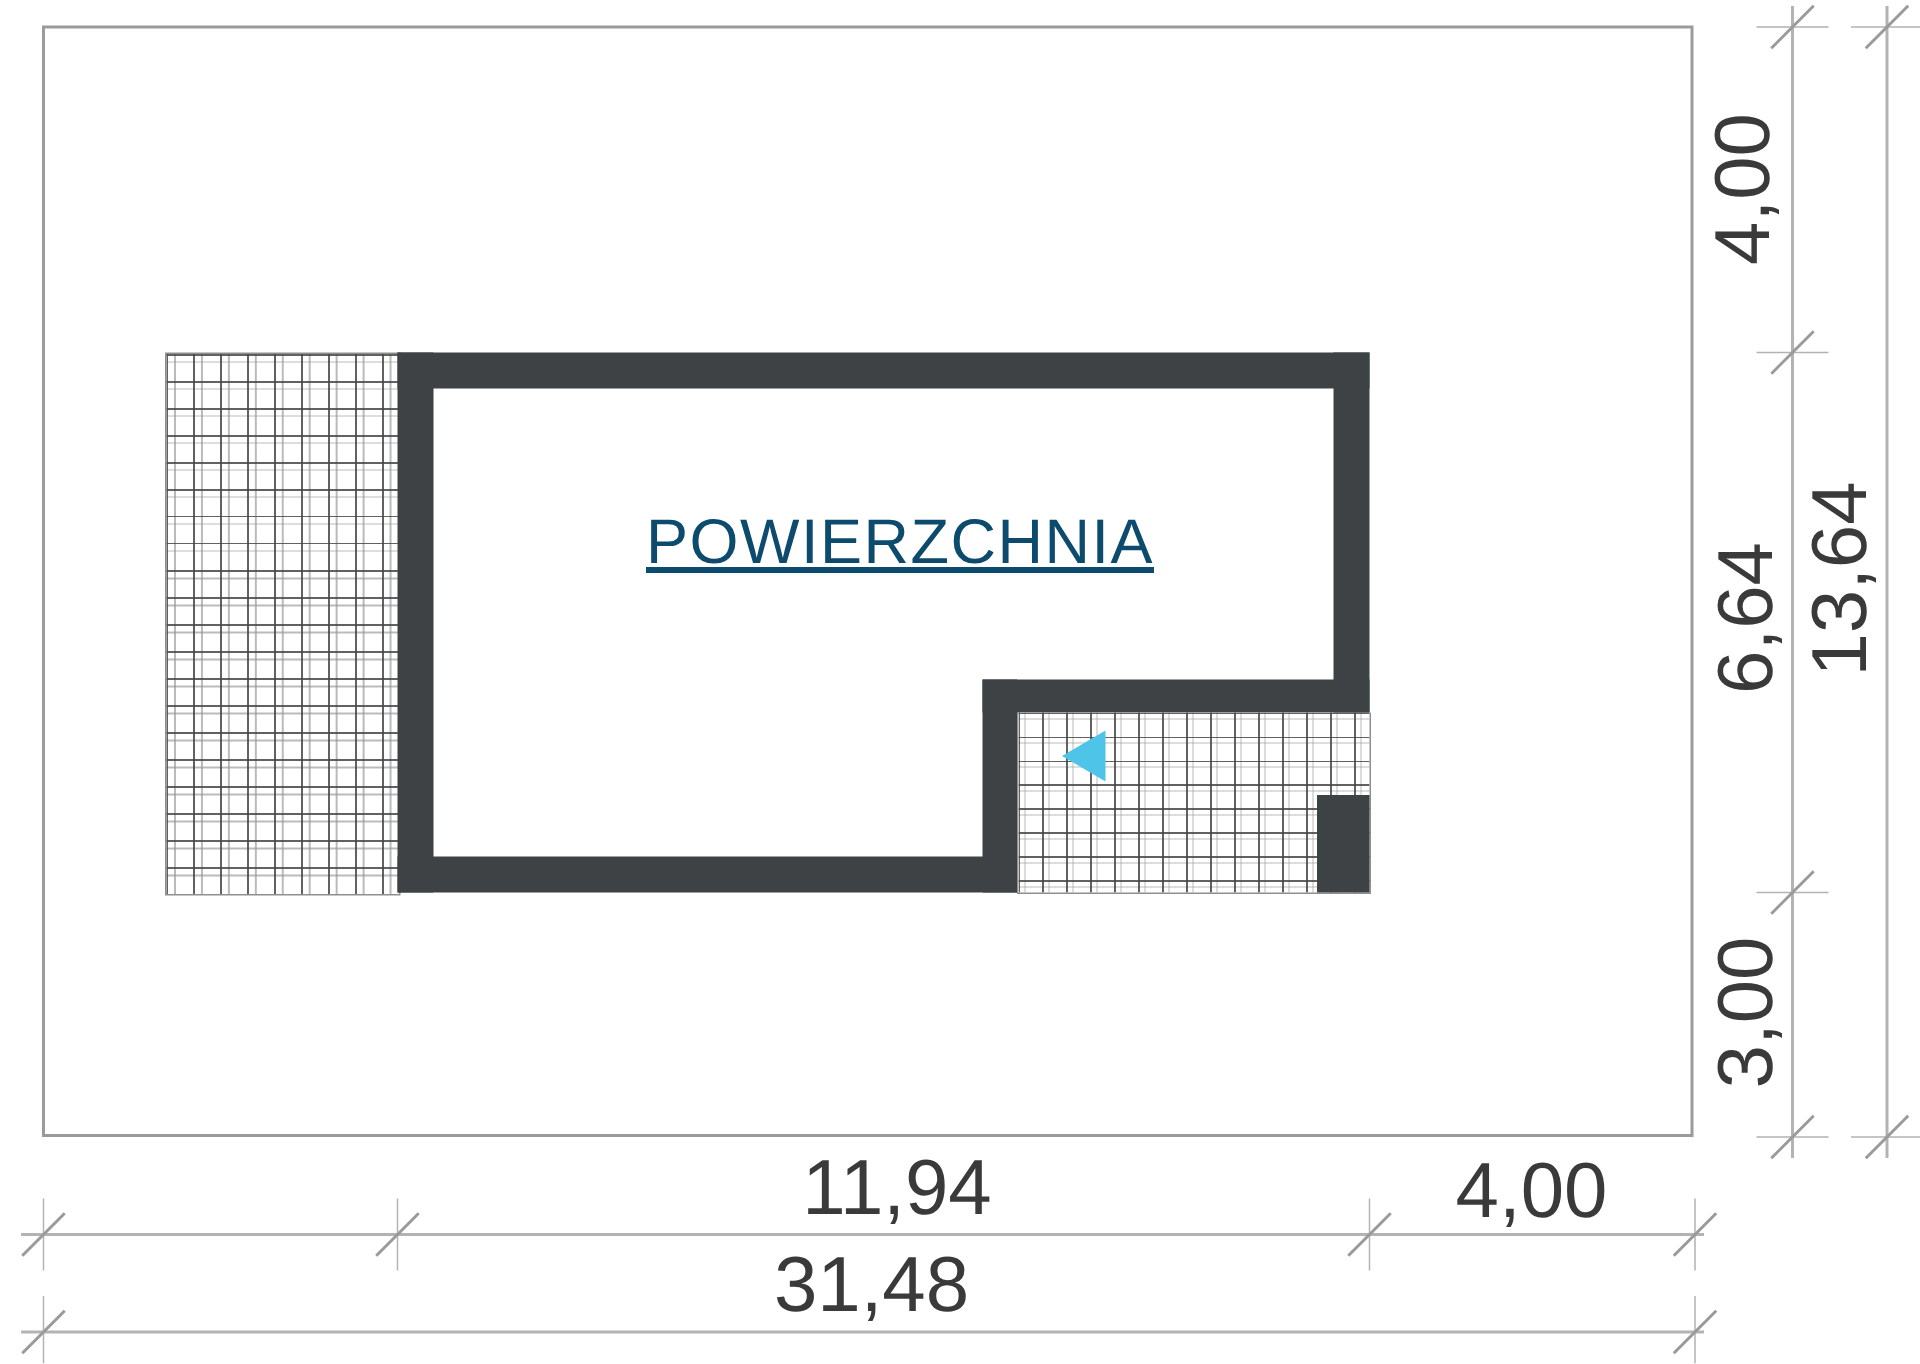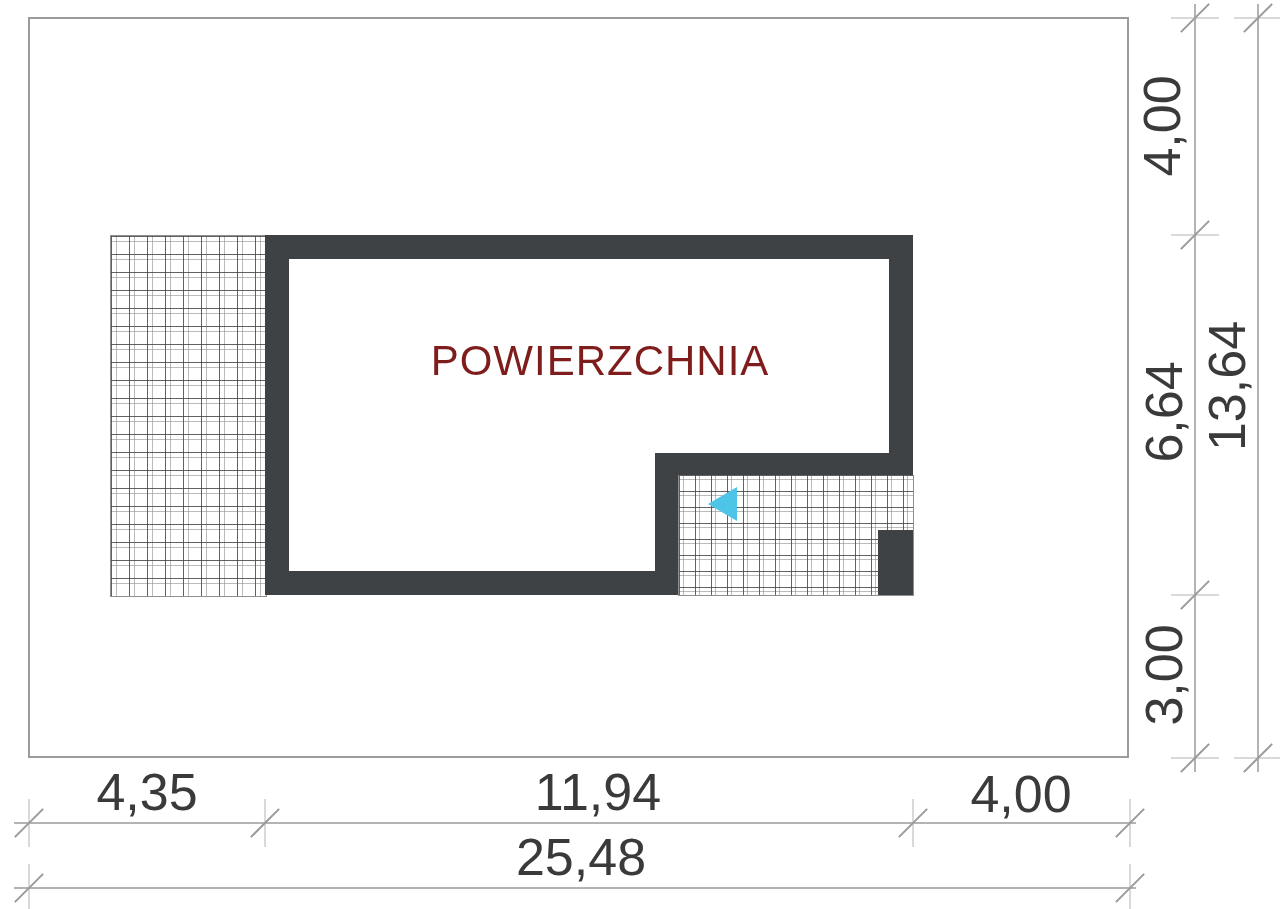--- a/index.html
+++ b/index.html
@@ -39,22 +39,22 @@
   #wall-top   {left:265px;top:235px;width:648px;height:24px;}
   #wall-left  {left:265px;top:235px;width:24px;height:360px;}
   #wall-right {left:889px;top:235px;width:24px;height:240px;}
   #wall-bottom{left:265px;top:571px;width:413px;height:24px;}
   #wall-notch-v{left:655px;top:453px;width:23px;height:142px;}
   #wall-notch-h{left:655px;top:453px;width:258px;height:22px;}
   #pillar {left:878px;top:530px;width:35px;height:65px;}
   
   #area-label{
     left:600px;top:361px;transform:translate(-50%,-50%);
-    color:#7f1d1d;font-size:42px;line-height:52px;text-align:center;
-    white-space:nowrap;letter-spacing:1px;
+    color:#0c4a6e;font-size:42px;line-height:52px;text-align:center;
+    white-space:nowrap;letter-spacing:1px;text-decoration:underline;
   }
   
   #entry-arrow{
     left:708px;top:487px;width:0;height:0;
     border-top:17px solid transparent;border-bottom:17px solid transparent;
     border-right:29px solid #4fc4e9;
   }
   
   .dimline-h{height:2px;background:#b3b3b3;}
   .dimline-v{width:2px;background:#b3b3b3;}
@@ -118,34 +118,33 @@
       <span class="slash"></span>
     </div>
   <div class="abs tick" style="left:913px;top:823px;">
       <span class="ext-v"></span>
       <span class="slash"></span>
     </div>
   <div class="abs tick" style="left:1130px;top:823px;">
       <span class="ext-v"></span>
       <span class="slash"></span>
     </div>
-  <div class="abs dimtext" style="left:147px;top:792px;">4,35</div>
   <div class="abs dimtext" style="left:598px;top:792px;">11,94</div>
   <div class="abs dimtext" style="left:1021px;top:794px;">4,00</div>
 
   <div id="dim-bottom-2" class="abs dimline-h"></div>
   <div class="abs tick" style="left:29px;top:888px;">
       <span class="ext-v"></span>
       <span class="slash"></span>
     </div>
   <div class="abs tick" style="left:1130px;top:888px;">
       <span class="ext-v"></span>
       <span class="slash"></span>
     </div>
-  <div class="abs dimtext" style="left:581px;top:857px;">25,48</div>
+  <div class="abs dimtext" style="left:581px;top:857px;">31,48</div>
 
   <div id="dim-right-1" class="abs dimline-v"></div>
   <div class="abs tick" style="left:1195px;top:18px;">
       <span class="ext-h"></span>
       <span class="slash"></span>
     </div>
   <div class="abs tick" style="left:1195px;top:235px;">
       <span class="ext-h"></span>
       <span class="slash"></span>
     </div>

